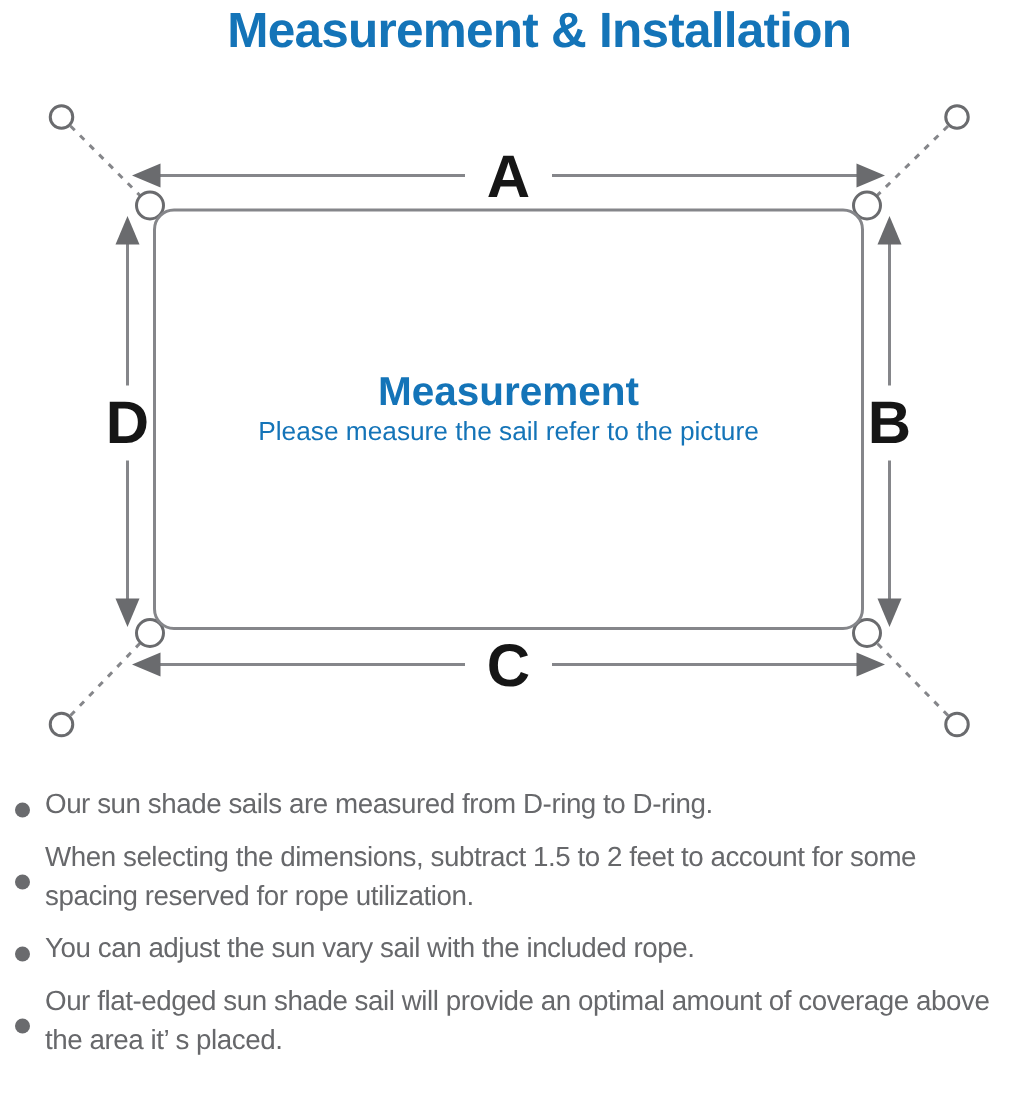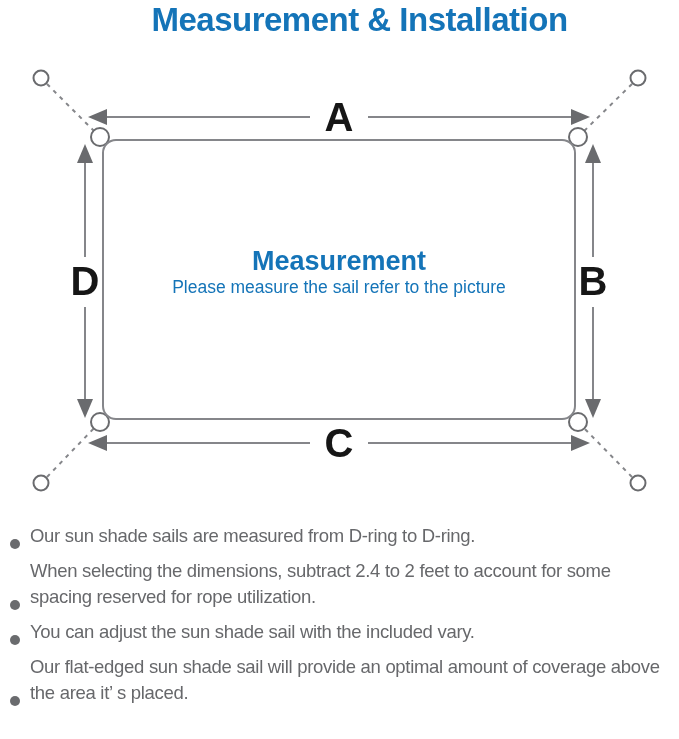--- a/index.html
+++ b/index.html
@@ -20,21 +20,21 @@
     color:#1474b8;
     padding-left:40px;
   }
   svg.diagram{position:absolute;top:0;left:0;}
   .notes{
     position:absolute;top:523px;left:10px;right:4px;
     list-style:none;margin:0;padding:0;
   }
   .note{
     display:flex;
-    align-items:flex-end;
+    align-items:center;
     gap:10px;
     margin-bottom:9px;
     color:#67686b;
     font-size:18.5px;
     line-height:26px;
     letter-spacing:-0.3px;
   }
   .note .dot{
     flex:0 0 auto;
     width:10px;height:10px;
@@ -111,25 +111,25 @@
     <text x="339" y="293" text-anchor="middle" font-size="17.5" fill="#1474b8">Please measure the sail refer to the picture</text>
   </svg>
 
   <ul class="notes">
     <li class="note">
       <span class="dot"></span>
       <span>Our sun shade sails are measured from D-ring to D-ring.</span>
     </li>
     <li class="note">
       <span class="dot"></span>
-      <span>When selecting the dimensions, subtract 2.4 to 2 feet to account for some spacing reserved for rope utilization.</span>
+      <span>When selecting the dimensions, subtract 1.5 to 2 feet to account for some spacing reserved for rope utilization.</span>
     </li>
     <li class="note">
       <span class="dot"></span>
-      <span>You can adjust the sun shade sail with the included vary.</span>
+      <span>You can adjust the sun vary sail with the included rope.</span>
     </li>
     <li class="note">
       <span class="dot"></span>
       <span>Our flat-edged sun shade sail will provide an optimal amount of coverage above the area it’ s placed.</span>
     </li>
   </ul>
 
 </div>
 
 </body></html>

